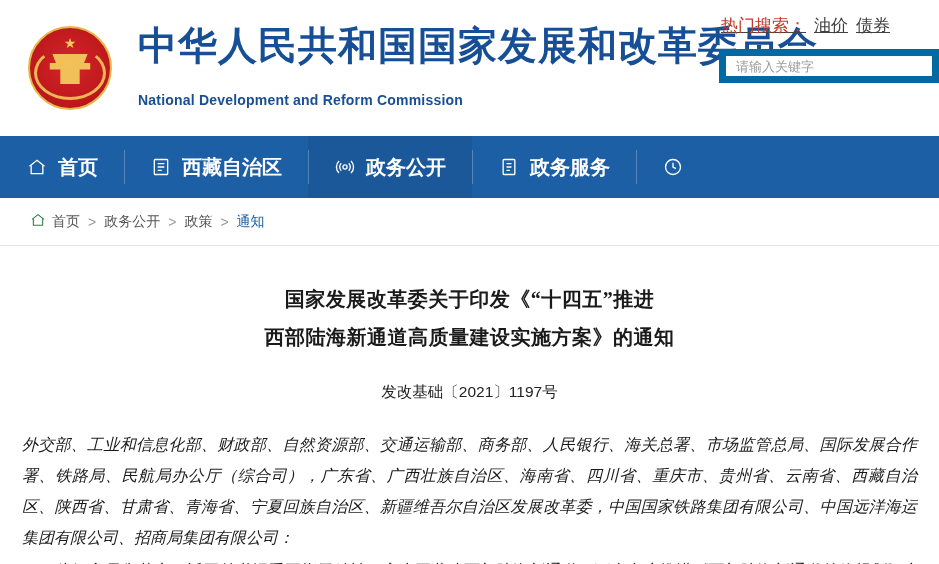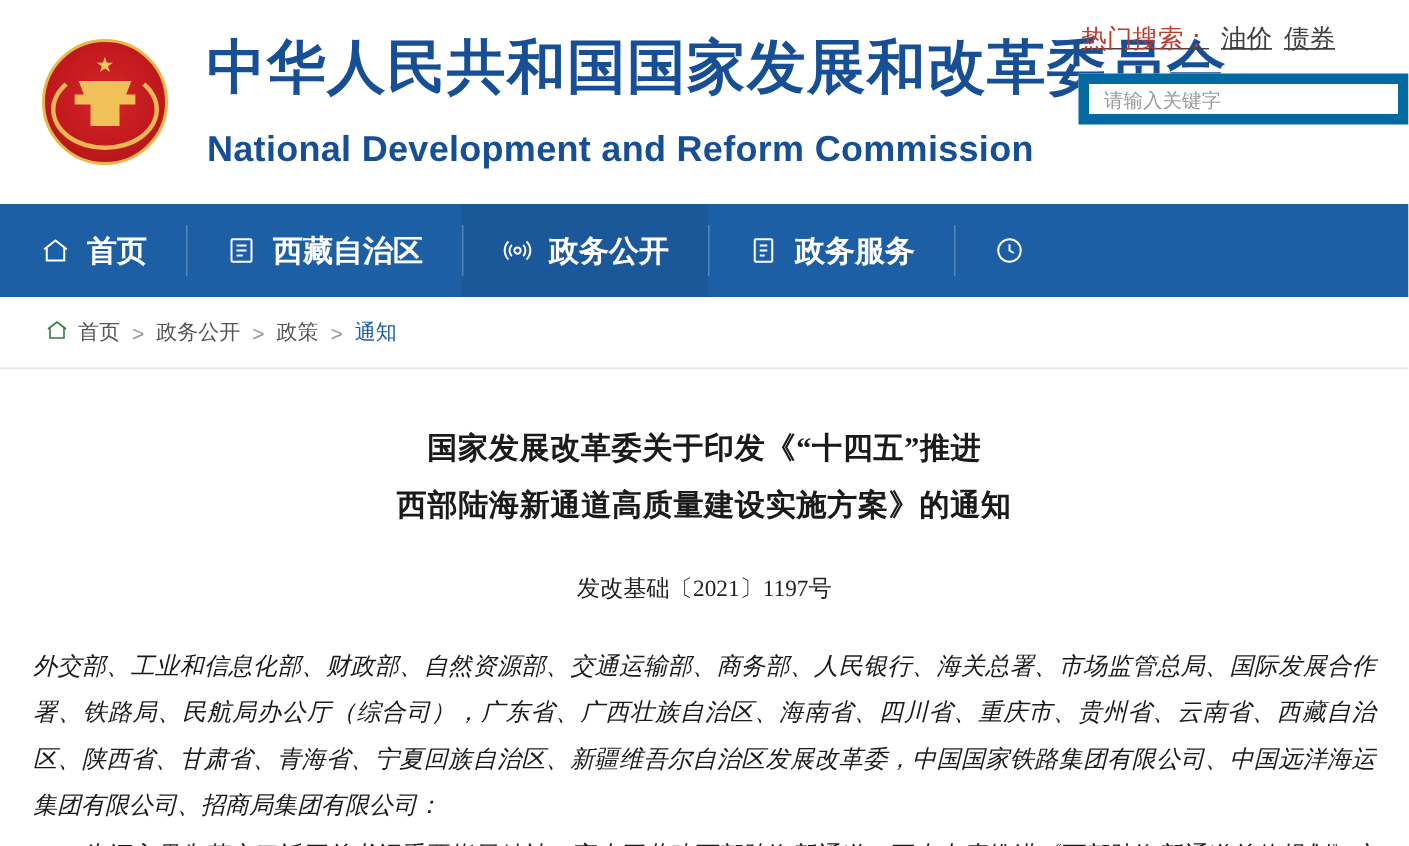--- a/index.html
+++ b/index.html
@@ -69,21 +69,21 @@
   }
   .title-cn {
     font-size: 39px;
     font-weight: bold;
     color: #174f96;
     letter-spacing: 1px;
     line-height: 48px;
     font-family: "Liberation Serif", serif;
   }
   .title-en {
-    font-size: 24px;
+    font-size: 14px;
     font-weight: bold;
     color: #174f96;
     line-height: 28px;
     letter-spacing: .2px;
     margin-top: 16px;
   }
 
   .header-right {
     position: absolute;
     right: 0;
@@ -188,21 +188,21 @@
     color: #1a1a1a;
     line-height: 38px;
     font-family: "Liberation Serif", serif;
     letter-spacing: .5px;
   }
   .doc-number {
     text-align: center;
     margin-top: 26px;
     font-size: 15.5px;
     color: #222;
-    font-family: Liberation Serif, serif;
+    font-family: Liberation Sans, sans-serif;
   }
   .doc-body {
     margin-top: 26px;
     font-size: 16px;
     line-height: 31px;
     color: #1a1a1a;
     font-family: "Liberation Serif", serif;
     text-align: justify;
   }
   .doc-body p { margin-bottom: 2px; font-style: italic; }

